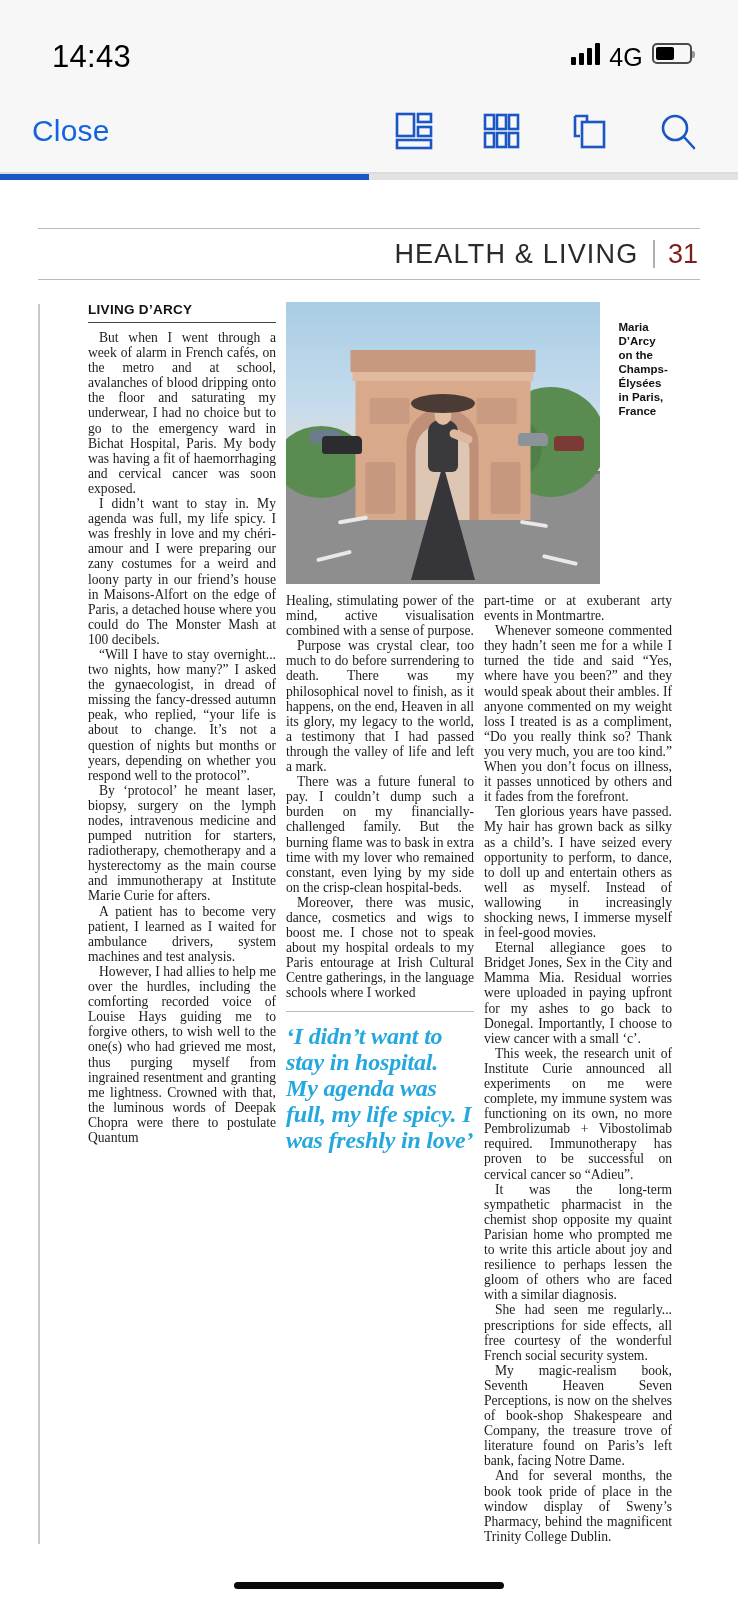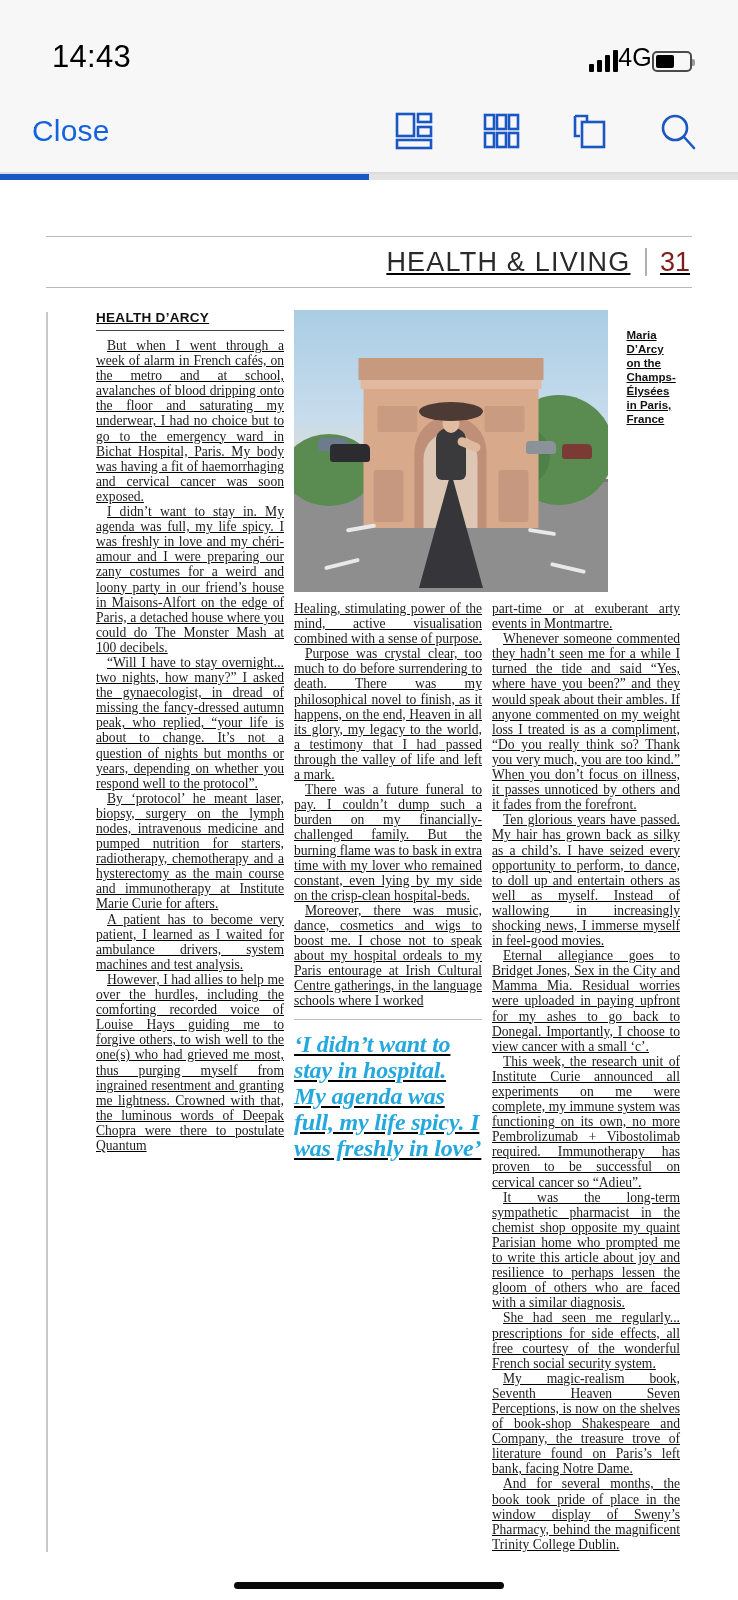--- a/index.html
+++ b/index.html
@@ -25,21 +25,21 @@
     justify-content: space-between;
     padding: 26px 46px 0 52px;
   }
   .status-time {
     font-size: 31px;
     font-weight: normal;
     letter-spacing: 0.3px;
     color: #000;
     font-family: "Liberation Sans", sans-serif;
   }
-  .status-right { display: flex; align-items: flex-end; }
+  .status-right { display: flex; align-items: flex-start; gap: 9px; }
   .bars { display: flex; align-items: flex-end; gap: 3px; height: 22px; }
   .bars i { display: block; width: 5px; background: #000; border-radius: 1px; }
   .bars i:nth-child(1) { height: 8px; }
   .bars i:nth-child(2) { height: 12px; }
   .bars i:nth-child(3) { height: 17px; }
   .bars i:nth-child(4) { height: 22px; }
   .net-label { font-size: 25px; font-weight: 500; color: #000; letter-spacing: .2px; }
   .battery {
     position: relative;
     width: 40px; height: 21px;
@@ -83,24 +83,23 @@
   .progress-track {
     height: 6px; background: #e3e3e3; width: 100%;
     position: relative;
   }
   .progress-fill { position: absolute; left: 0; top: 0; bottom: 0; background: #1a56c4; }
 
   
   .page {
     position: relative;
     background: #fff;
-    padding: 12px;
+    padding: 4px;
     height: calc(1600px - 88px - 86px - 6px);
     overflow: hidden;
-    text-decoration: underline;
   }
   .page-gap { height: 44px; background: #fff; }
 
   .masthead {
     margin: 0 34px;
     border-top: 1.5px solid #b9b9b9;
     border-bottom: 1.5px solid #b9b9b9;
     height: 52px;
     display: flex;
     align-items: center;
@@ -348,21 +347,21 @@
       <span class="masthead-divider"></span>
       <span class="masthead-page">31</span>
     </div>
 
     <div class="article">
 
 
       <div class="cols">
 
         <div class="col">
-          <div class="byline">HEALTH D’ARCY</div>
+          <div class="byline">LIVING D’ARCY</div>
           <p class="body">But when I went through a week of alarm in French cafés, on the metro and at school, avalanches of blood dripping onto the floor and saturating my underwear, I had no choice but to go to the emergency ward in Bichat Hospital, Paris. My body was having a fit of haemorrhaging and cervical cancer was soon exposed.</p>
           <p class="body">I didn’t want to stay in. My agenda was full, my life spicy. I was freshly in love and my chéri-amour and I were preparing our zany costumes for a weird and loony party in our friend’s house in Maisons-Alfort on the edge of Paris, a detached house where you could do The Monster Mash at 100 decibels.</p>
           <p class="body">“Will I have to stay overnight... two nights, how many?” I asked the gynaecologist, in dread of missing the fancy-dressed autumn peak, who replied, “your life is about to change. It’s not a question of nights but months or years, depending on whether you respond well to the protocol”.</p>
           <p class="body">By ‘protocol’ he meant laser, biopsy, surgery on the lymph nodes, intravenous medicine and pumped nutrition for starters, radiotherapy, chemotherapy and a hysterectomy as the main course and immunotherapy at Institute Marie Curie for afters.</p>
           <p class="body">A patient has to become very patient, I learned as I waited for ambulance drivers, system machines and test analysis.</p>
           <p class="body">However, I had allies to help me over the hurdles, including the comforting recorded voice of Louise Hays guiding me to forgive others, to wish well to the one(s) who had grieved me most, thus purging myself from ingrained resentment and granting me lightness. Crowned with that, the luminous words of Deepak Chopra were there to postulate Quantum</p>
         </div>
 
         <div style="width:386px;">
 

